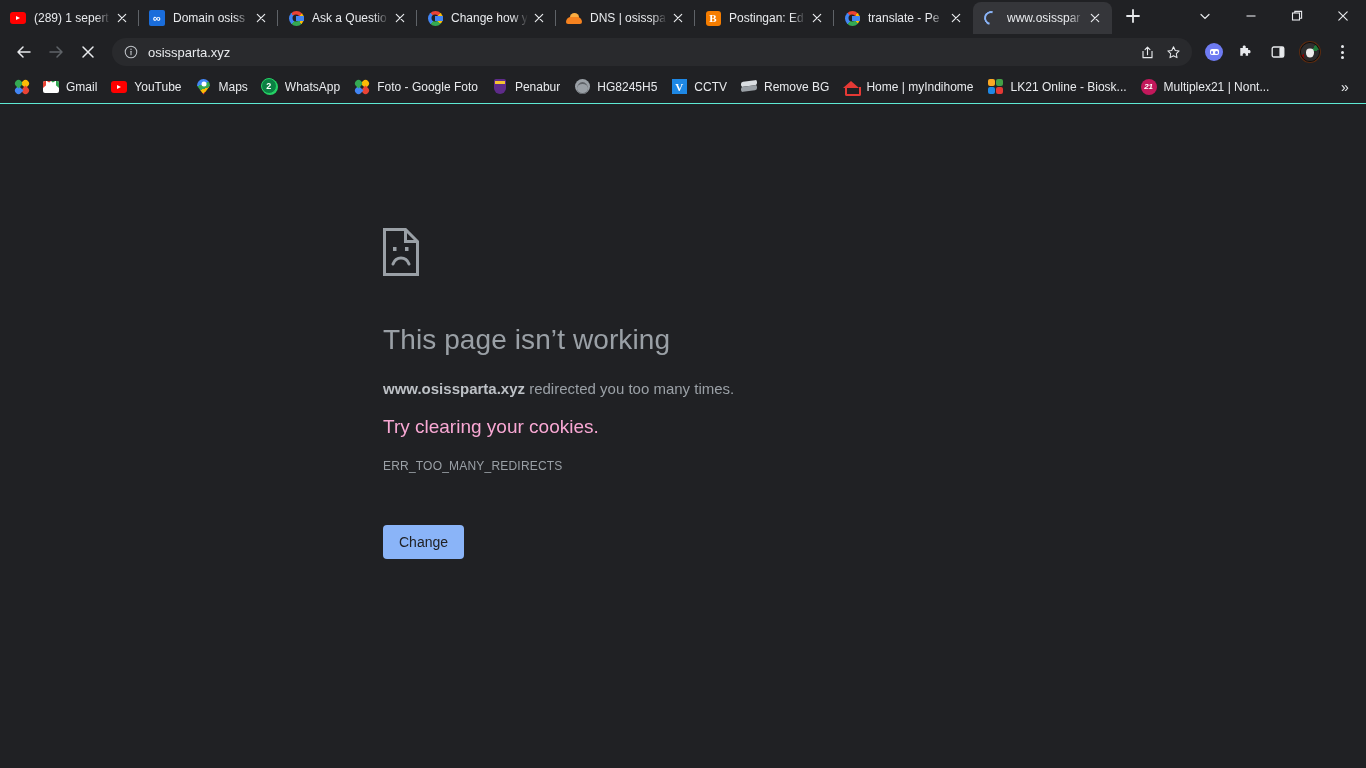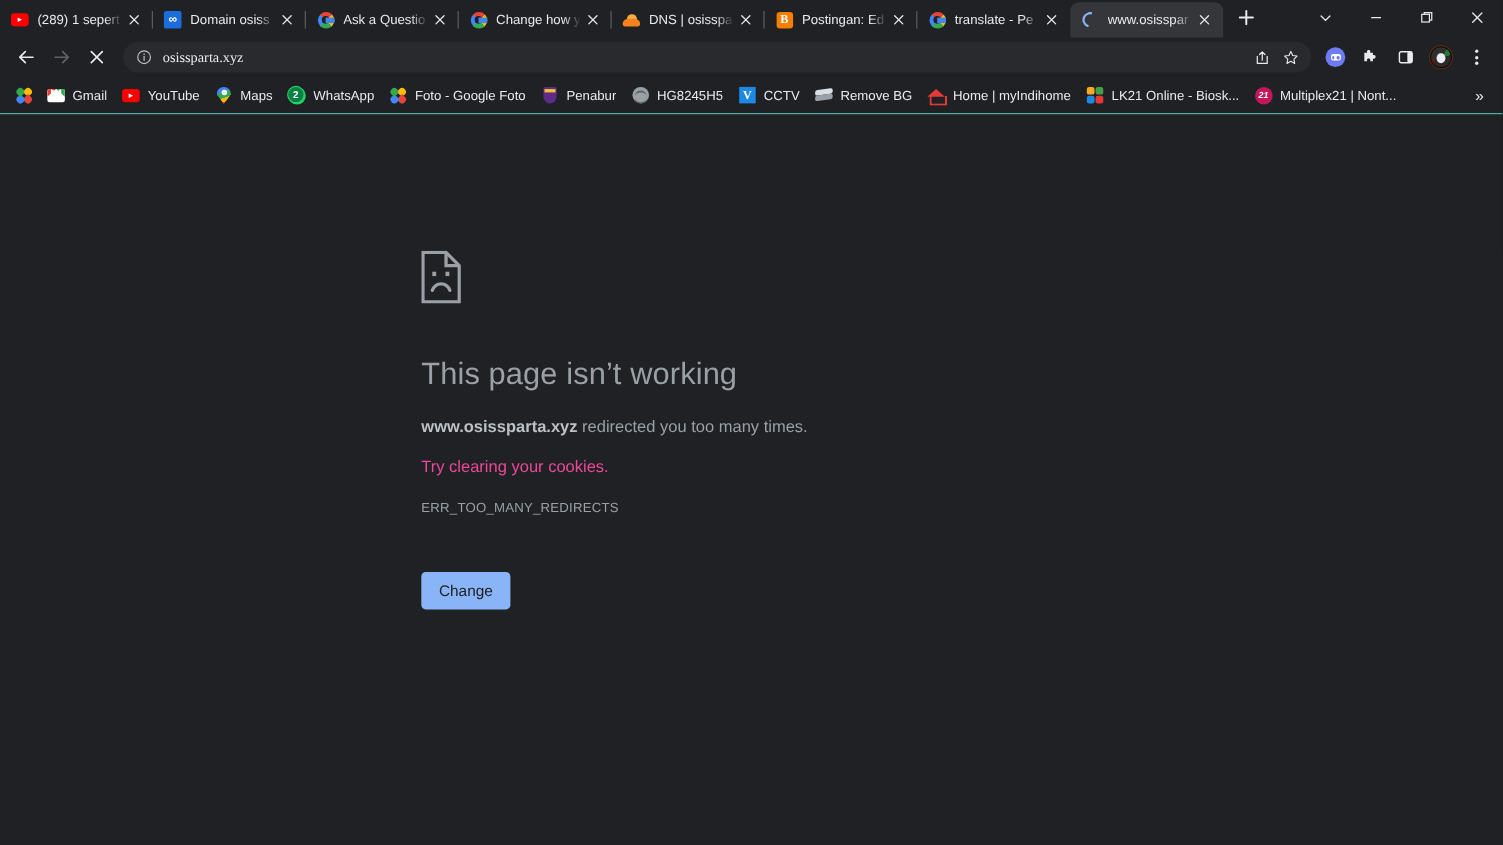--- a/index.html
+++ b/index.html
@@ -184,21 +184,20 @@
     flex: 0 0 22px;
     margin-right: 6px;
   }
   .omni-icon svg { width: 14px; height: 14px; }
   .omni-url {
     font-size: 13px;
     color: #E8EAED;
     flex: 1 1 auto;
     white-space: nowrap;
     overflow: hidden;
-    font-family: Liberation Serif, serif;
   }
   .omni-actions { display: flex; align-items: center; flex: 0 0 auto; }
   .omni-actions .tb-btn { width: 26px; height: 26px; flex: 0 0 26px; }
   .omni-actions .tb-btn svg { width: 15px; height: 15px; }
   .tb-right { display: flex; align-items: center; flex: 0 0 auto; }
 
   .ico-bluecircle {
     width: 18px; height: 18px; border-radius: 50%;
     background: #6E7BF2;
     display: flex; align-items: center; justify-content: center;
@@ -447,22 +446,22 @@
   }
   .err-p {
     font-size: 15px;
     color: #9AA0A6;
     line-height: 1.55;
     margin-bottom: 16px;
   }
   .err-p b { color: #BDC1C6; font-weight: bold; }
   .err-link {
     display: inline-block;
-    font-size: 15px;
-    color: #ec4899;
+    font-size: 19px;
+    color: #f9a8d4;
     text-decoration: none;
     margin-bottom: 21px;
   }
   .err-code {
     font-size: 12px;
     color: #9AA0A6;
     letter-spacing: 0.2px;
     margin-bottom: 52px;
   }
   .reload-btn {

